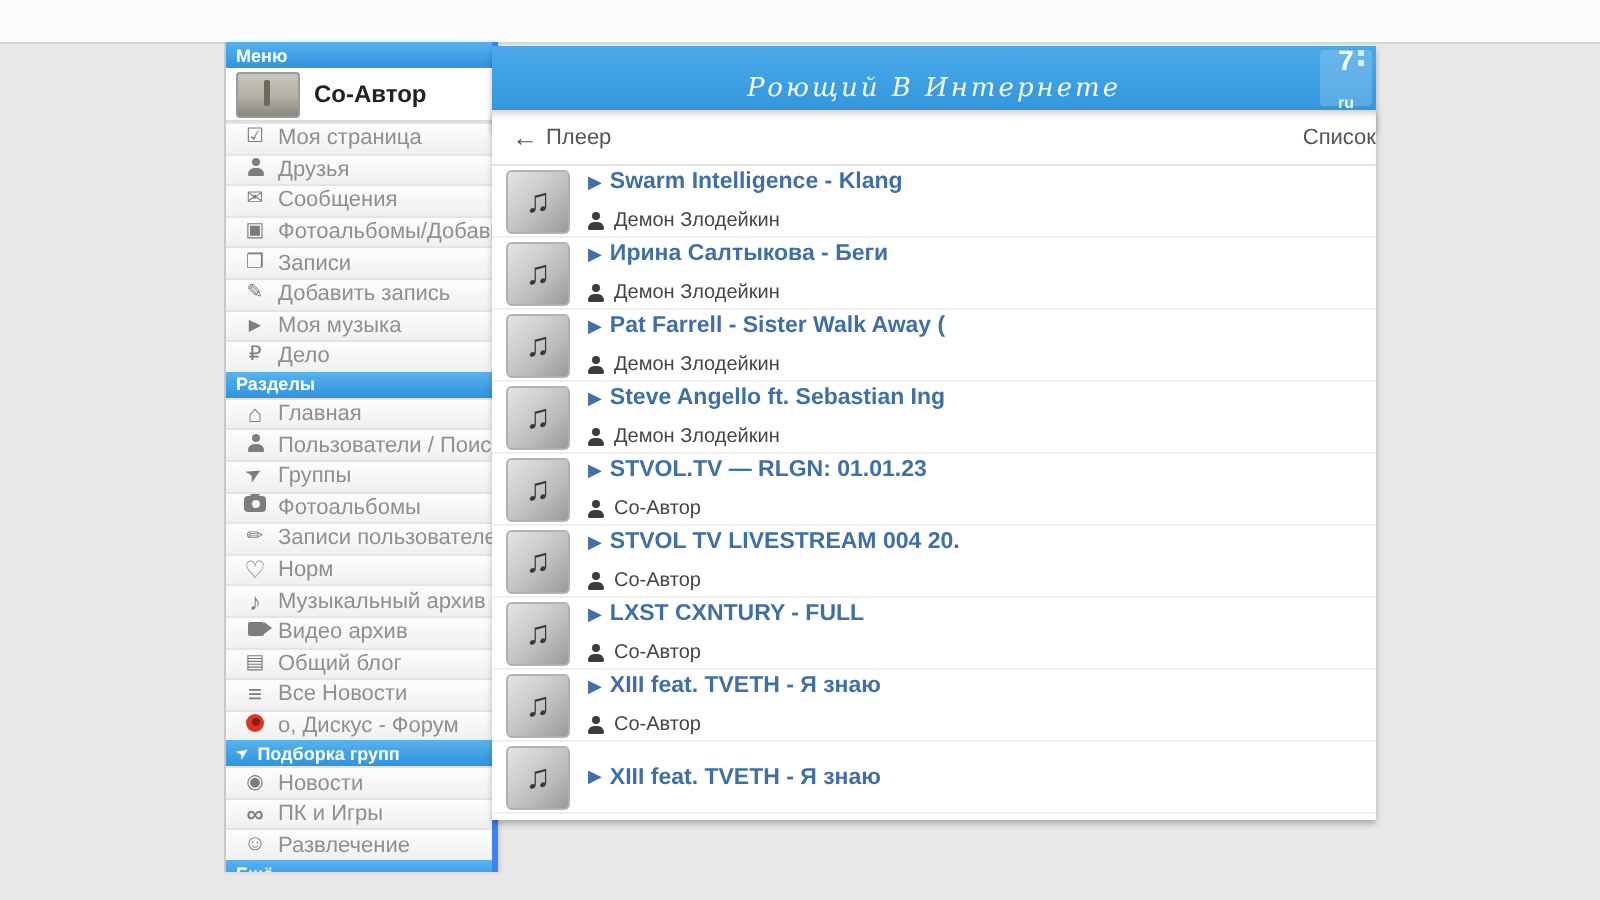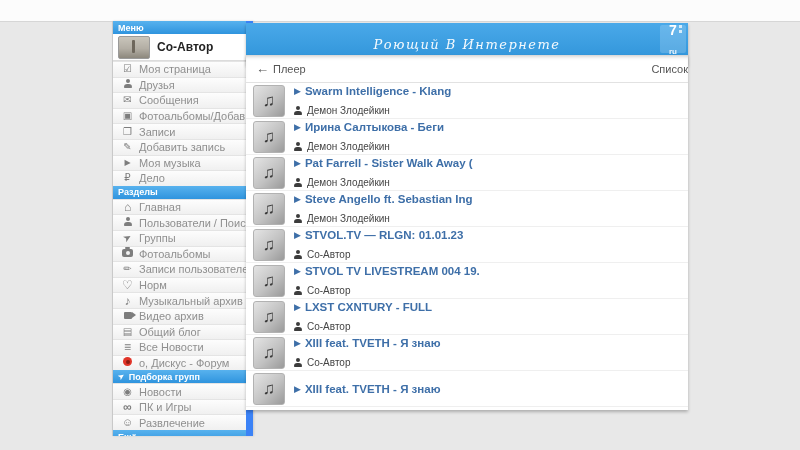--- a/index.html
+++ b/index.html
@@ -7,21 +7,21 @@
     width:800px;height:450px;position:relative;overflow:hidden;
     background:#e8e8e8;
     font-family:"Liberation Sans","DejaVu Sans",sans-serif;
     -webkit-font-smoothing:antialiased;
   }
   .top-strip{position:absolute;left:0;top:0;width:800px;height:21px;background:#fcfcfc;border-bottom:1px solid #d6d6d6;}
 
   
   .sidebar{
     position:absolute;left:112px;top:21px;width:133px;height:415px;
-    background:#f6f6f6;border-left:1px solid #c9c9c9;border-right:7px solid #3b82f6;
+    background:#f6f6f6;border-left:1px solid #c9c9c9;border-right:3px solid #3b82f6;
     overflow:hidden;box-shadow:1px 0 2px rgba(0,0,0,0.12);
   }
   .sb-bar{
     height:13px;display:flex;align-items:center;gap:4px;padding:0 5px;
     background:linear-gradient(#58b2ee,#2f94de);
     color:#fff;font-size:9px;font-weight:bold;white-space:nowrap;
   }
   .sb-plane{font-size:8px;transform:rotate(-35deg);display:inline-block;}
   .sb-profile{
     height:26px;display:flex;align-items:center;gap:7px;padding:0 5px;
@@ -329,21 +329,21 @@
     </div>
   </div>
 
   <div class="track">
     <div class="thumb">
         <span>♫</span>
       </div>
     <div class="t-info">
       <div class="t-title">
           <span class="t-play">▶</span>
-          <span>STVOL TV LIVESTREAM 004 19.</span>
+          <span>STVOL TV LIVESTREAM 004 20.</span>
         </div>
       <div class="t-author">
           <span class="person"></span>
           <span>Со-Автор</span>
         </div>
     </div>
   </div>
 
   <div class="track">
     <div class="thumb">

